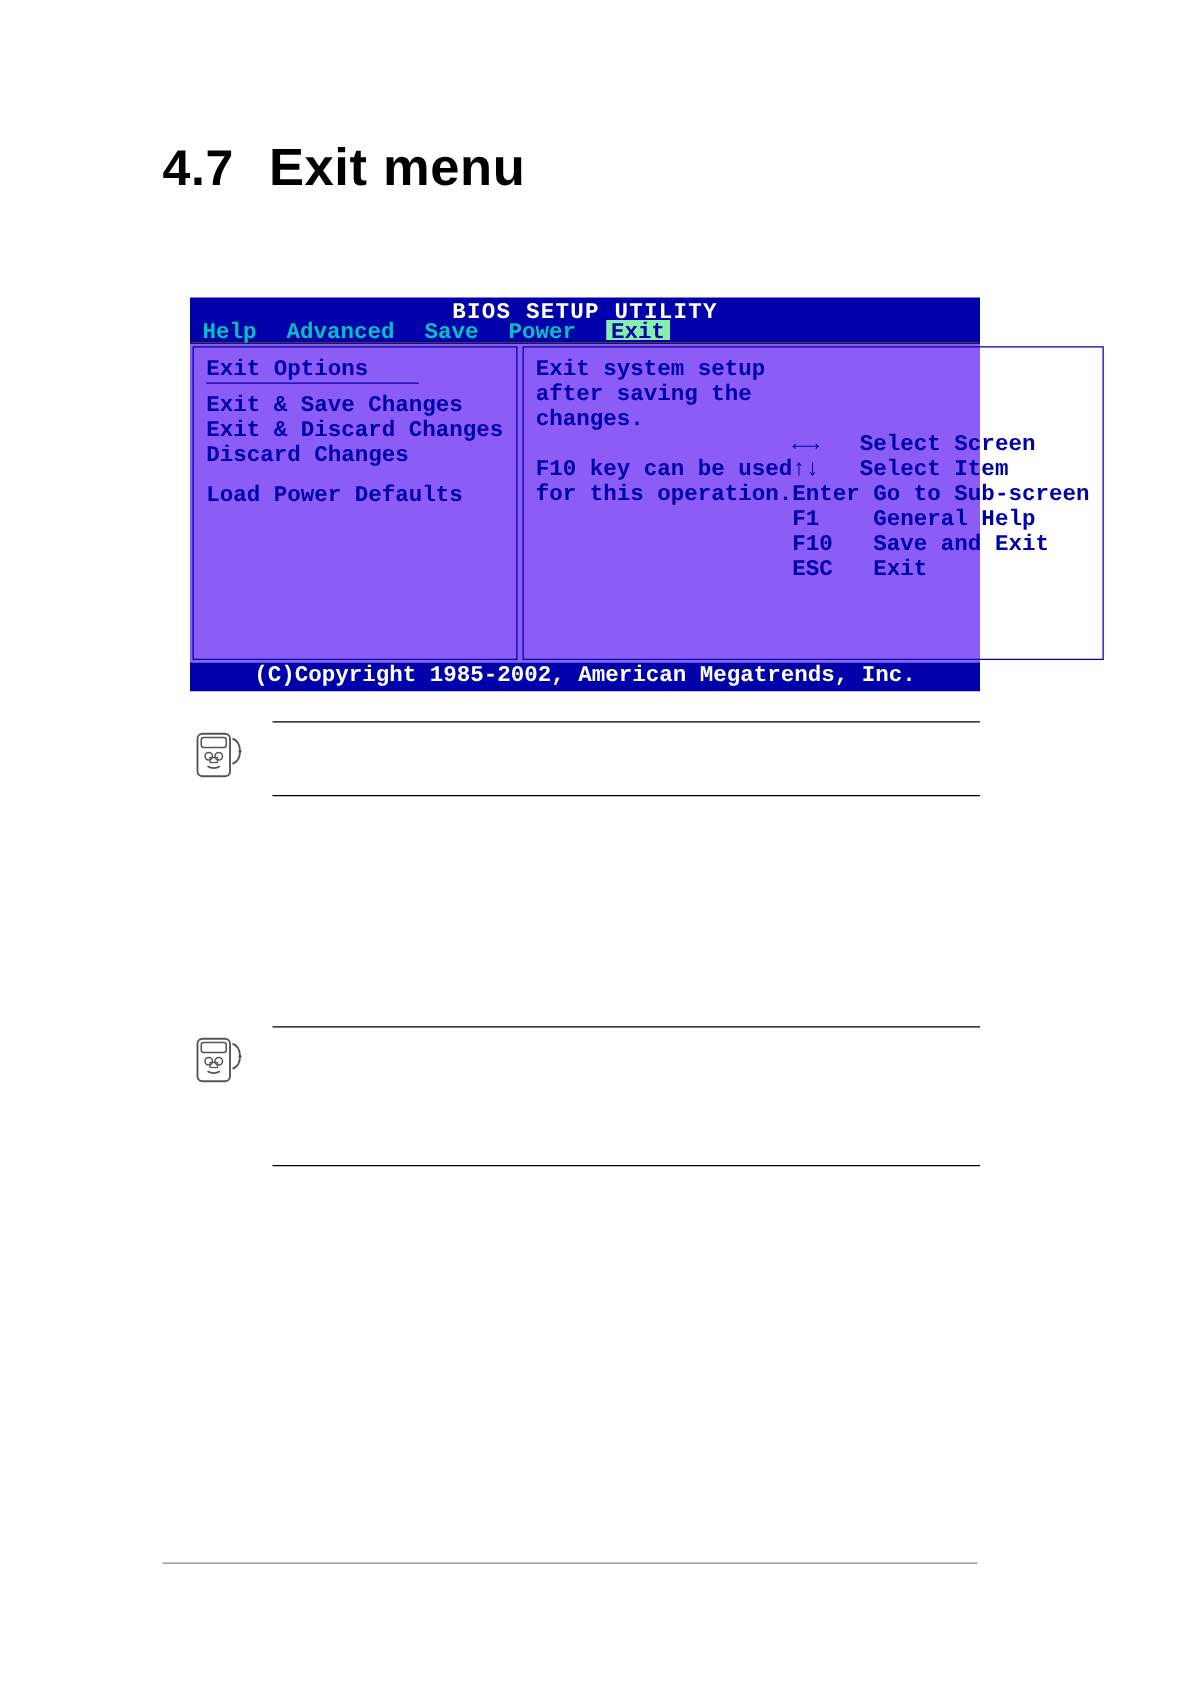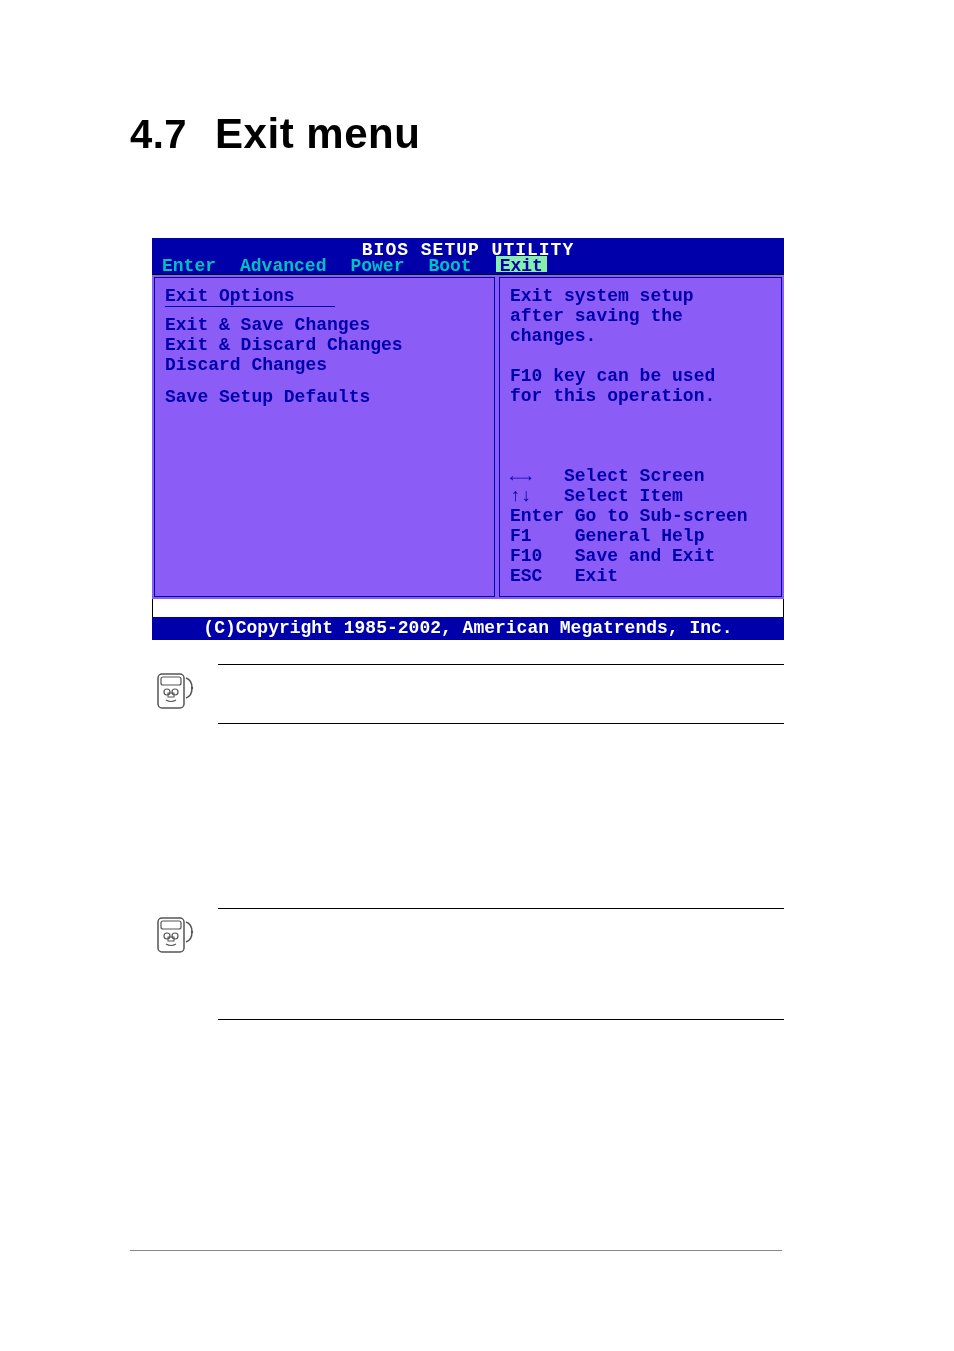--- a/index.html
+++ b/index.html
@@ -84,32 +84,31 @@
     margin-bottom: 8px;
   }
   .bios-left .item { white-space: pre; }
   .bios-right {
     flex: 1 1 45%;
     border: 1px solid #0000aa;
     margin: 2px;
     padding: 8px 10px 10px 10px;
     font-weight: bold;
     display: flex;
-    flex-direction: column;
+    flex-direction: row;
     justify-content: space-between;
   }
   .bios-help { white-space: pre; }
   .bios-keys { white-space: pre; margin-top: 60px; }
   .bios-footer {
     background: #0000aa;
     color: #ffffff;
     text-align: center;
     font-weight: bold;
     padding: 1px 0 2px 0;
-    margin-top: 18px;
   }
 
   
   .note {
     display: flex;
     margin: 24px 0 0 22px;
     width: 632px;
     gap: 20px;
     align-items: flex-start;
   }
@@ -148,33 +147,33 @@
 
   <h1 class="heading">
     <span class="secnum">4.7</span><span>Exit menu</span>
   </h1>
 
   <div class="intro-gap"></div>
 
   <div class="bios">
     <div class="bios-title">BIOS SETUP UTILITY</div>
     <div class="bios-menubar">
-      <span class="tab">Enter</span>
+      <span class="tab">Help</span>
       <span class="tab">Advanced</span>
+      <span class="tab">Save</span>
       <span class="tab">Power</span>
-      <span class="tab">Boot</span>
       <span class="tab active">Exit</span>
     </div>
     <div class="bios-body">
       <div class="bios-left">
         <div class="grp-title">Exit Options</div>
         <div class="item">Exit &amp; Save Changes</div>
         <div class="item">Exit &amp; Discard Changes</div>
         <div class="item">Discard Changes</div>
-        <div class="item" style="margin-top:12px;">Save Setup Defaults</div>
+        <div class="item" style="margin-top:12px;">Load Power Defaults</div>
       </div>
       <div class="bios-right">
         <div class="bios-help">Exit system setup
 after saving the
 changes.
 
 F10 key can be used
 for this operation.</div>
         <div class="bios-keys">←→   Select Screen
 ↑↓   Select Item

